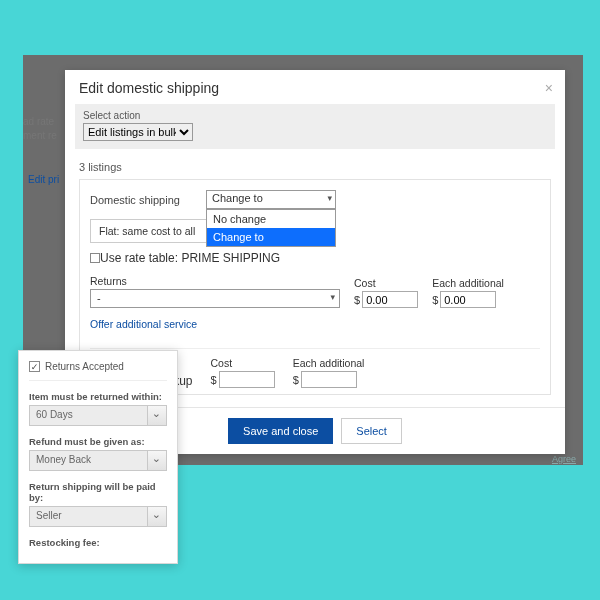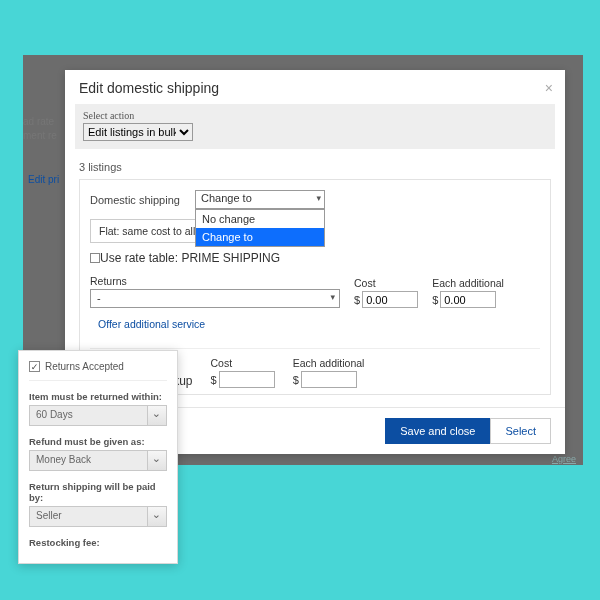--- a/index.html
+++ b/index.html
@@ -72,21 +72,20 @@
   .actionbar {
     margin: 6px 10px 0;
     background: #eee;
     padding: 6px 8px 8px;
   }
   .actionbar label {
     display: block;
     font-size: 10px;
     color: #555;
     margin-bottom: 2px;
-    font-family: Liberation Serif, serif;
   }
   .action-select {
     font-size: 11px;
     height: 18px;
     width: 110px;
     border: 1px solid #999;
     background: #efefef;
   }
 
   .modal-body {
@@ -96,21 +95,21 @@
     font-size: 11px;
     color: #555;
     margin: 4px 0 6px;
   }
 
   .panel {
     border: 1px solid #e2e2e2;
     padding: 10px 10px 6px;
   }
 
-  .row { display: flex; align-items: center; gap: 13px; }
+  .row { display: flex; align-items: center; gap: 24px; }
   .label-col {
     width: 92px;
     font-size: 11px;
     color: #444;
   }
 
   .combo-wrap { position: relative; }
   .combo {
     width: 130px;
     height: 19px;
@@ -205,36 +204,37 @@
     width: 56px;
     height: 17px;
     border: 1px solid #aaa;
     font-size: 11px;
     padding: 0 3px;
   }
 
   .link {
     color: #0c4ea2;
     font-size: 10.5px;
-    margin: 6px 8px 10px;
+    margin: 6px 0 10px;
     display: inline-block;
   }
 
   .divider { border-top: 1px solid #eee; margin: 8px 0; }
 
   .pickup-row {
     display: flex; align-items: flex-end; gap: 18px;
   }
   .pickup-col { display: flex; flex-direction: column; gap: 2px; }
 
   .modal-foot {
     border-top: 1px solid #e5e5e5;
     padding: 10px 14px;
     display: flex;
-    justify-content: flex-end;
+    justify-content: center;
+    gap: 8px;
   }
   .btn {
     font-size: 11px;
     padding: 6px 14px;
     border: 1px solid #ccc;
     background: #fff;
     color: #0c4ea2;
     cursor: pointer;
   }
   .btn-primary {

